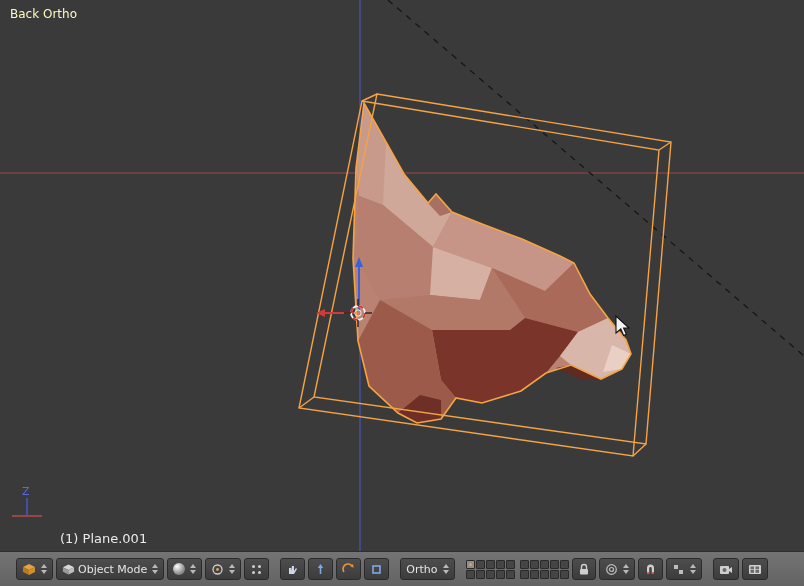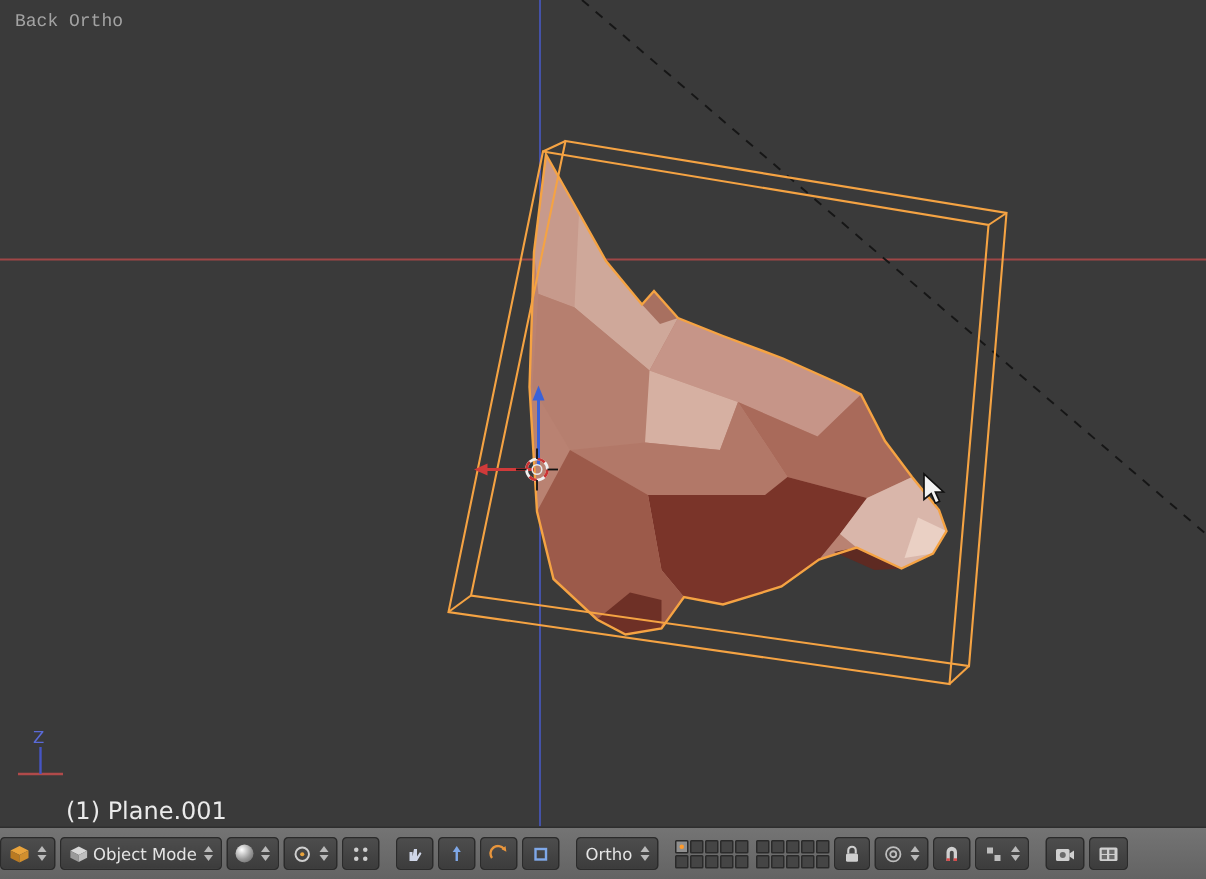--- a/index.html
+++ b/index.html
@@ -1,27 +1,27 @@
 <!DOCTYPE html>
 <html><head>
 <meta charset="utf-8">
 <style>
   html,body{margin:0;padding:0;background:#222;}
   .stage{position:relative;width:804px;height:586px;overflow:hidden;
          background:#3a3a3a;font-family:"DejaVu Sans",sans-serif;}
   
   .viewport{position:absolute;left:0;top:0;width:804px;height:551px;}
   svg.scene{position:absolute;left:0;top:0;display:block;}
-  .view-label{position:absolute;left:10px;top:7px;font-size:12px;color:#a3a3a3;font-family:Liberation Mono, monospace;}
-  .obj-label{position:absolute;left:44px;top:531px;font-size:16px;color:#eaeaea;}
+  .view-label{position:absolute;left:10px;top:7px;font-size:12px;color:#fef9c3;}
+  .obj-label{position:absolute;left:60px;top:531px;font-size:13px;color:#eaeaea;}
   
   .header{position:absolute;left:0;bottom:0;width:804px;height:35px;
           background:linear-gradient(#747474,#636363);
           border-top:1px solid #2e2e2e;
-          display:flex;align-items:center;gap:3px;padding:0 0;box-sizing:border-box;}
+          display:flex;align-items:center;gap:3px;padding:0 16px;box-sizing:border-box;}
   .hbtn{height:22px;display:flex;align-items:center;gap:3px;
         background:linear-gradient(#4d4d4d,#3c3c3c);
         border:1px solid #2b2b2b;border-radius:3px;
         padding:0 5px;color:#e4e4e4;font-size:11px;white-space:nowrap;box-sizing:border-box;}
   .sep{width:5px;height:1px;}
   .updown{display:inline-flex;flex-direction:column;gap:2px;margin-left:2px;}
   .updown i{display:block;width:0;height:0;border-left:3px solid transparent;border-right:3px solid transparent;}
   .updown i.u{border-bottom:4px solid #b9b9b9;}
   .updown i.d{border-top:4px solid #b9b9b9;}
   .sphere{width:12px;height:12px;border-radius:50%;

